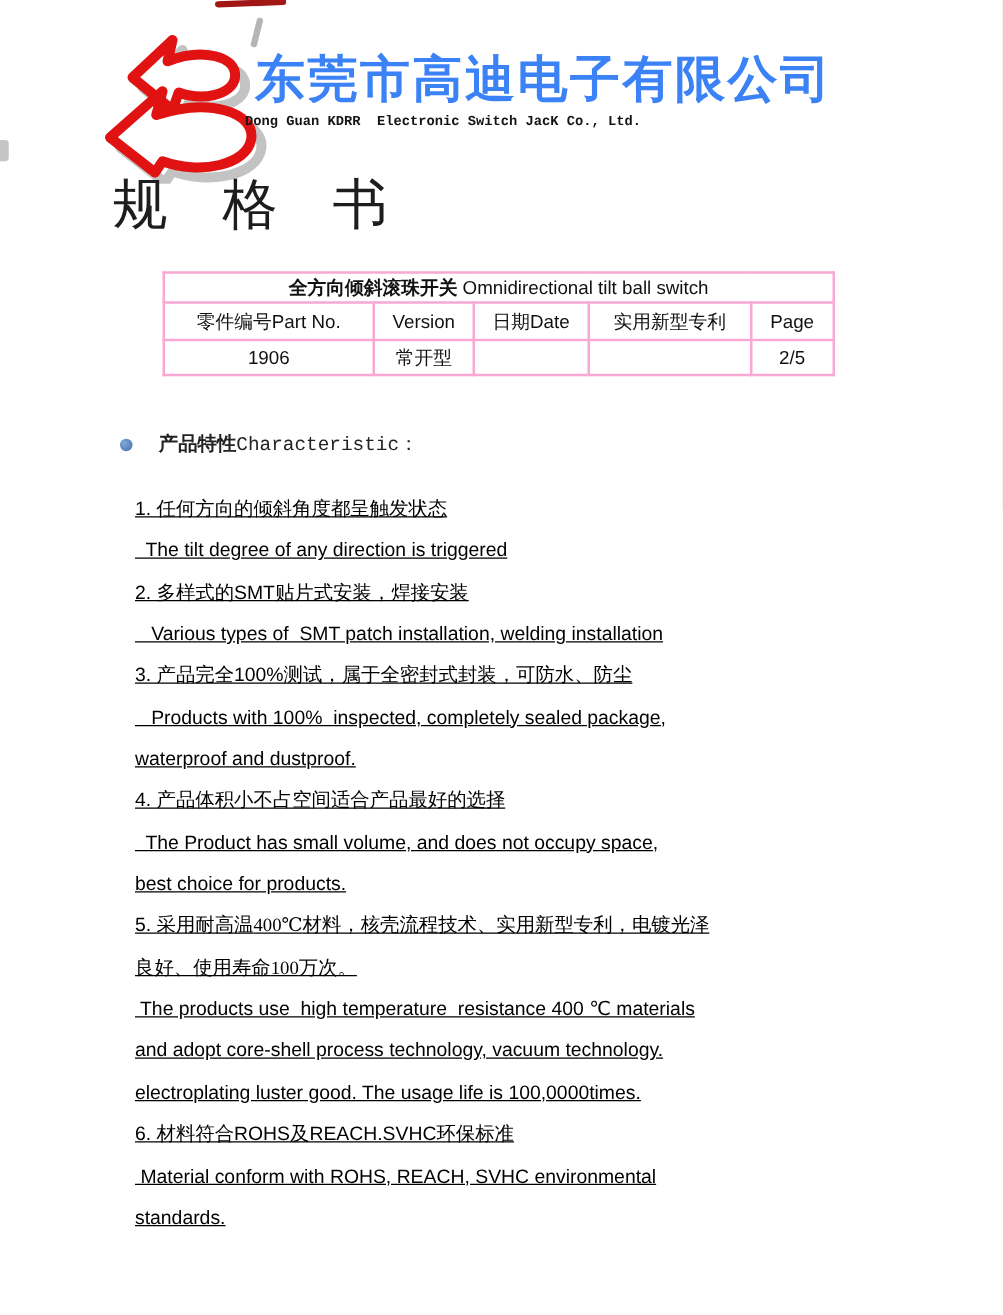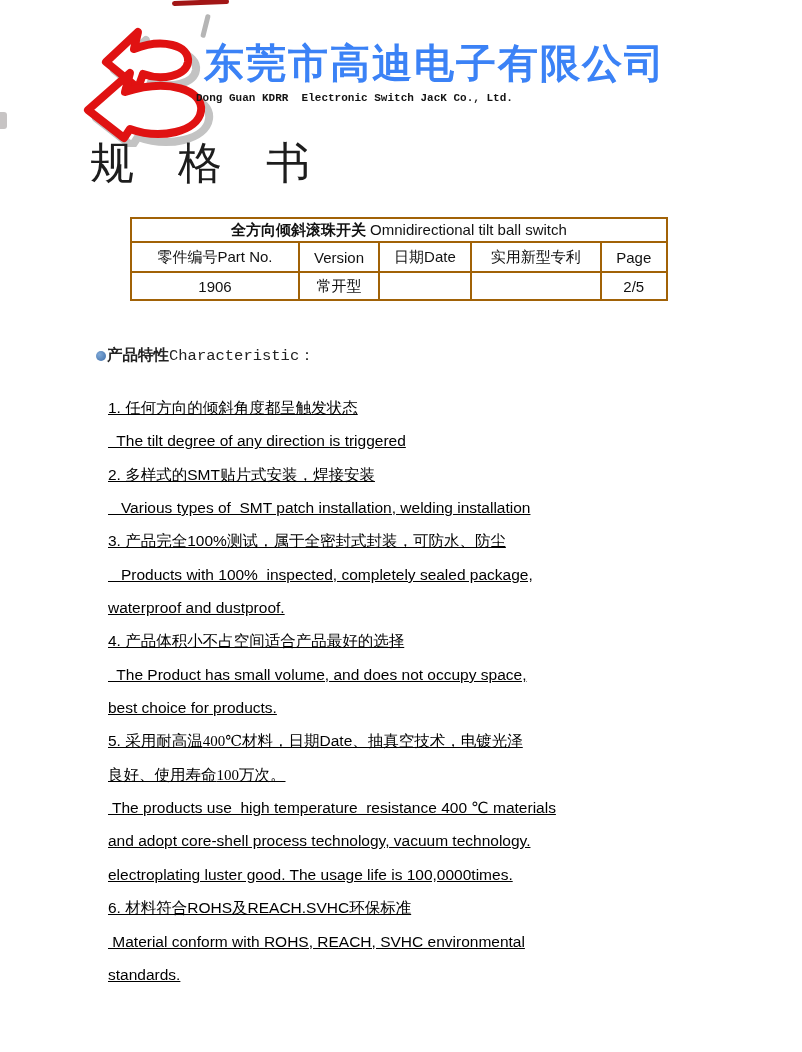--- a/index.html
+++ b/index.html
@@ -13,32 +13,32 @@
               font-family:"Liberation Mono","DejaVu Sans Mono",monospace;color:#141414;white-space:pre;}
   .doc-title{position:absolute;left:90px;top:134px;width:560px;text-align:left;font-size:44px;
              font-weight:400;color:#1d1d1d;white-space:pre;}
   
   .artifact{position:absolute;}
   .streak-red{left:172px;top:0;width:57px;height:5px;background:#a21616;border-radius:3px;transform:rotate(-2deg);}
   .tick-gray{left:203px;top:14px;width:5px;height:24px;background:#b5b5b5;border-radius:2px;transform:rotate(14deg);}
   .speck-left{left:0;top:112px;width:7px;height:17px;background:#a9a4a4;opacity:.65;border-radius:0 3px 3px 0;}
   
   .spec-table{position:absolute;left:130px;top:217px;border-collapse:collapse;table-layout:fixed;}
-  .spec-table td,.spec-table th{border:2px solid #a16207;text-align:center;vertical-align:middle;
+  .spec-table td,.spec-table th{border:2px solid #f9a8d4;text-align:center;vertical-align:middle;
        font-size:15px;font-weight:400;color:#111;padding:0 14px;overflow:hidden;white-space:nowrap;}
   .spec-table .t-title{height:24px;}
   .spec-table .t-head td{height:28px;text-align:center;}
   .spec-table .t-val td{height:26px;}
   .b{font-weight:700;}
   .serif{font-family:Liberation Sans, sans-serif;}
   
   .char-heading{position:absolute;left:96px;top:345px;font-size:15.5px;color:#222;white-space:nowrap;}
   .bullet{display:inline-block;width:10px;height:10px;border-radius:50%;margin-right:1px;
           background:radial-gradient(circle at 35% 35%, #7fa9d8, #3f6ea8);vertical-align:-1px;}
-  .char-heading .zh{font-weight:700;}
+  .char-heading .zh{font-weight:700;margin-left:20px;}
   .char-heading .mono{font-family:"Liberation Mono","DejaVu Sans Mono",monospace;font-weight:500;}
   .char-list{position:absolute;left:108px;top:391px;width:480px;}
   .line{height:33.35px;line-height:33.35px;font-size:15.5px;color:#000000;white-space:pre;overflow:visible;text-decoration:underline;}
   .f-zh{font-family:"Liberation Sans","DejaVu Sans",sans-serif;}
   .f-en{font-family:"Liberation Sans","DejaVu Sans",sans-serif;}
   .f-serif{font-family:"Liberation Serif","DejaVu Serif",serif;font-size:15px;}
 </style>
 </head>
 <body>
 
@@ -99,21 +99,21 @@
       <div class="line"><span class="f-zh">1. 任何方向的倾斜角度都呈触发状态</span></div>
       <div class="line"><span class="f-en">  The tilt degree of any direction is triggered</span></div>
       <div class="line"><span class="f-zh">2. 多样式的SMT贴片式安装，焊接安装</span></div>
       <div class="line"><span class="f-en">   Various types of  SMT patch installation, welding installation</span></div>
       <div class="line"><span class="f-zh">3. 产品完全100%测试，属于全密封式封装，可防水、防尘</span></div>
       <div class="line"><span class="f-en">   Products with 100%  inspected, completely sealed package,</span></div>
       <div class="line"><span class="f-en">waterproof and dustproof.</span></div>
       <div class="line"><span class="f-zh">4. 产品体积小不占空间适合产品最好的选择</span></div>
       <div class="line"><span class="f-en">  The Product has small volume, and does not occupy space,</span></div>
       <div class="line"><span class="f-en">best choice for products.</span></div>
-      <div class="line"><span class="f-zh">5. 采用耐高温</span><span class="f-serif">400℃</span><span class="f-zh">材料，日期Date、抽真空技术，电镀光泽</span></div>
+      <div class="line"><span class="f-zh">5. 采用耐高温</span><span class="f-serif">400℃</span><span class="f-zh">材料，核壳流程技术、实用新型专利，电镀光泽</span></div>
       <div class="line"><span class="f-zh">良好、使用寿命</span><span class="f-serif">100</span><span class="f-zh">万次。</span></div>
       <div class="line"><span class="f-en"> The products use  high temperature  resistance 400 ℃ materials</span></div>
       <div class="line"><span class="f-en">and adopt core-shell process technology, vacuum technology.</span></div>
       <div class="line"><span class="f-en">electroplating luster good. The usage life is 100,0000times.</span></div>
       <div class="line"><span class="f-zh">6. 材料符合ROHS及REACH.SVHC环保标准</span></div>
       <div class="line"><span class="f-en"> Material conform with ROHS, REACH, SVHC environmental</span></div>
       <div class="line"><span class="f-en">standards.</span></div>
     </div>
 
 </div>

